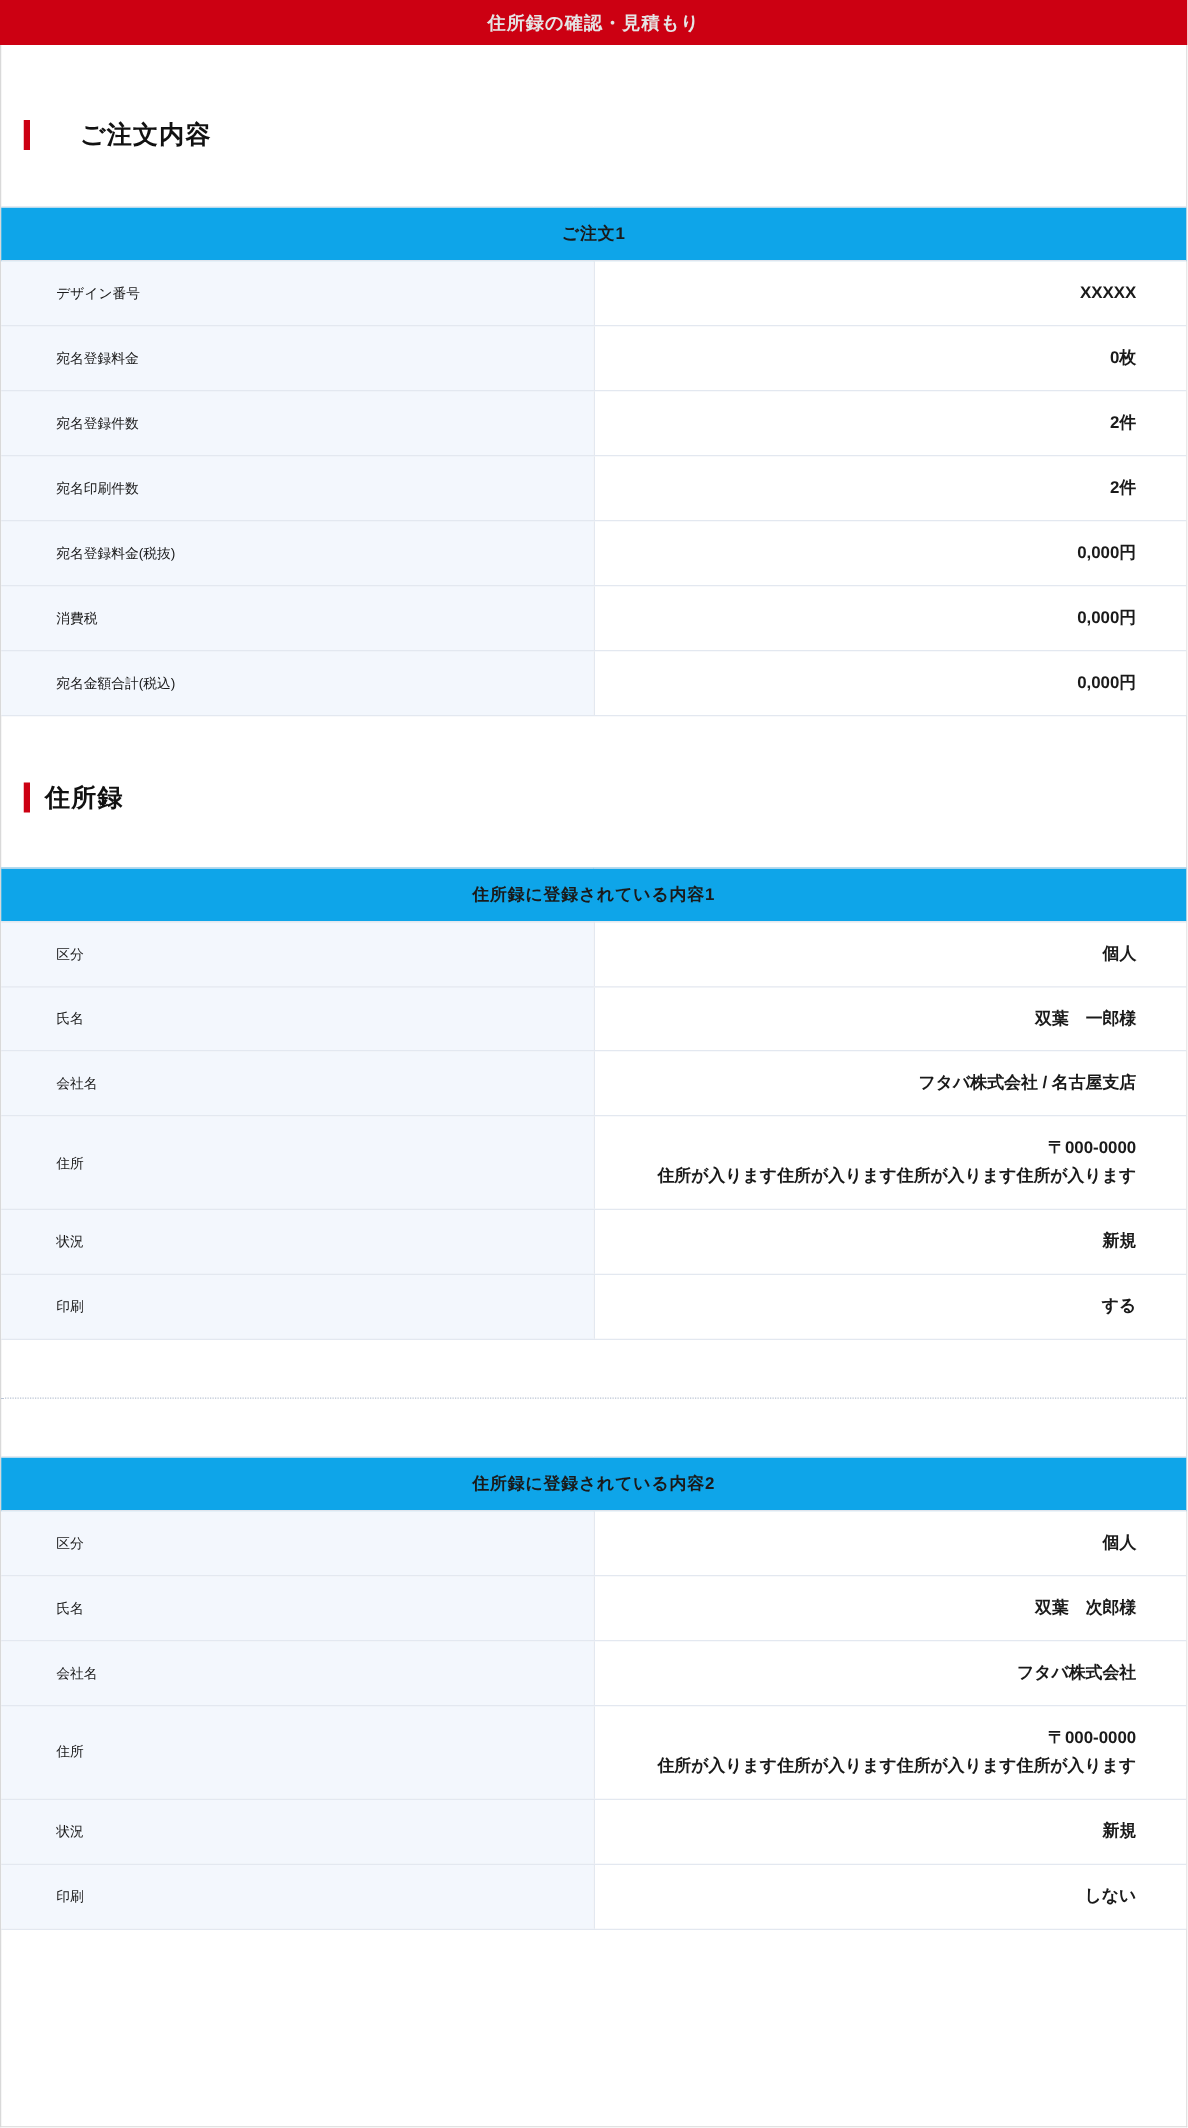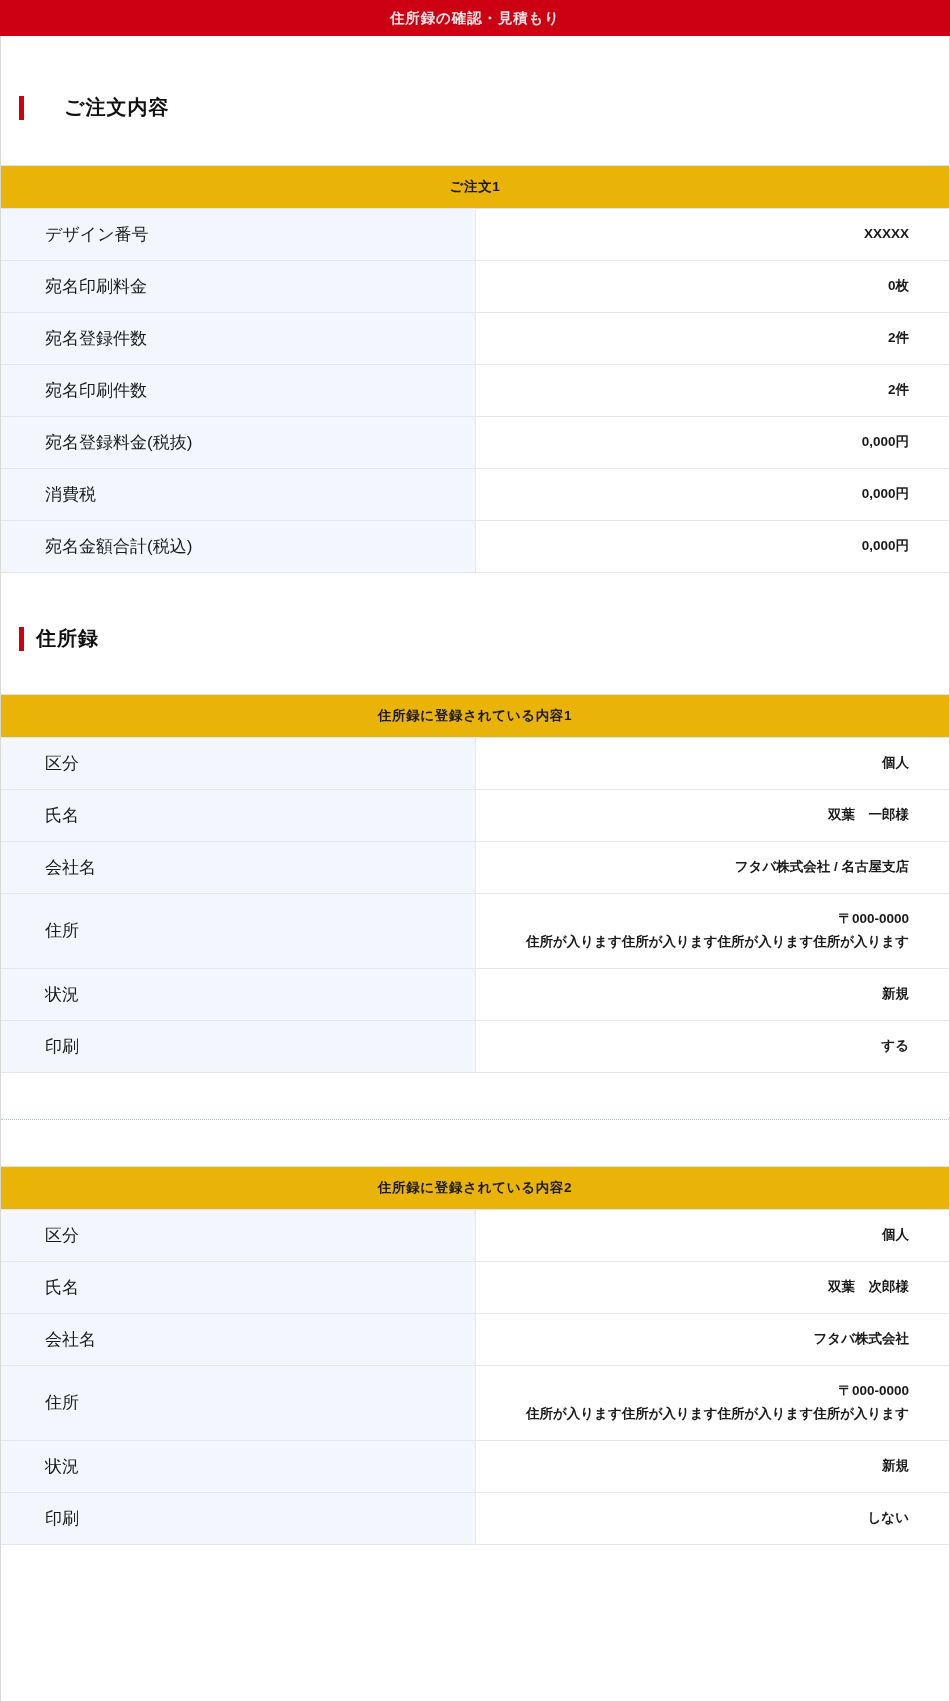--- a/index.html
+++ b/index.html
@@ -73,39 +73,39 @@
   .tbl-wrap { width: 100%; }
   table.info {
     width: 100%;
     border-collapse: collapse;
     font-size: 13px;
     color: #1a1a1a;
     table-layout: fixed;
   }
   table.info caption,
   table.info th.caption {
-    background: #eab308;
+    background: #0ea5e9;
     color: #1a1a1a;
     font-size: 13.5px;
     font-weight: bold;
     text-align: center;
     padding: 12px 6px;
     border-top: 1px solid #dfe4ec;
     border-bottom: 1px solid #dfe4ec;
     letter-spacing: 0.05em;
   }
   table.info th.lbl {
     width: 278px;
     background: #f3f7fd;
     font-weight: normal;
     text-align: left;
     padding: 14px 0 14px 44px;
     border-bottom: 1px solid #e3e8f0;
     color: #1a1a1a;
-    font-size: 17px;
+    font-size: 11px;
     vertical-align: middle;
   }
   table.info td.val {
     background: #ffffff;
     text-align: right;
     padding: 14px 40px 14px 16px;
     border-bottom: 1px solid #e3e8f0;
     border-left: 1px solid #e3e8f0;
     font-weight: bold;
     font-size: 13.5px;
@@ -149,21 +149,21 @@
       <table class="info">
         <tbody>
           <tr>
             <th class="caption" colspan="2">ご注文1</th>
           </tr>
           <tr>
             <th class="lbl">デザイン番号</th>
             <td class="val">XXXXX</td>
           </tr>
           <tr>
-            <th class="lbl">宛名印刷料金</th>
+            <th class="lbl">宛名登録料金</th>
             <td class="val">0枚</td>
           </tr>
           <tr>
             <th class="lbl">宛名登録件数</th>
             <td class="val">2件</td>
           </tr>
           <tr>
             <th class="lbl">宛名印刷件数</th>
             <td class="val">2件</td>
           </tr>

